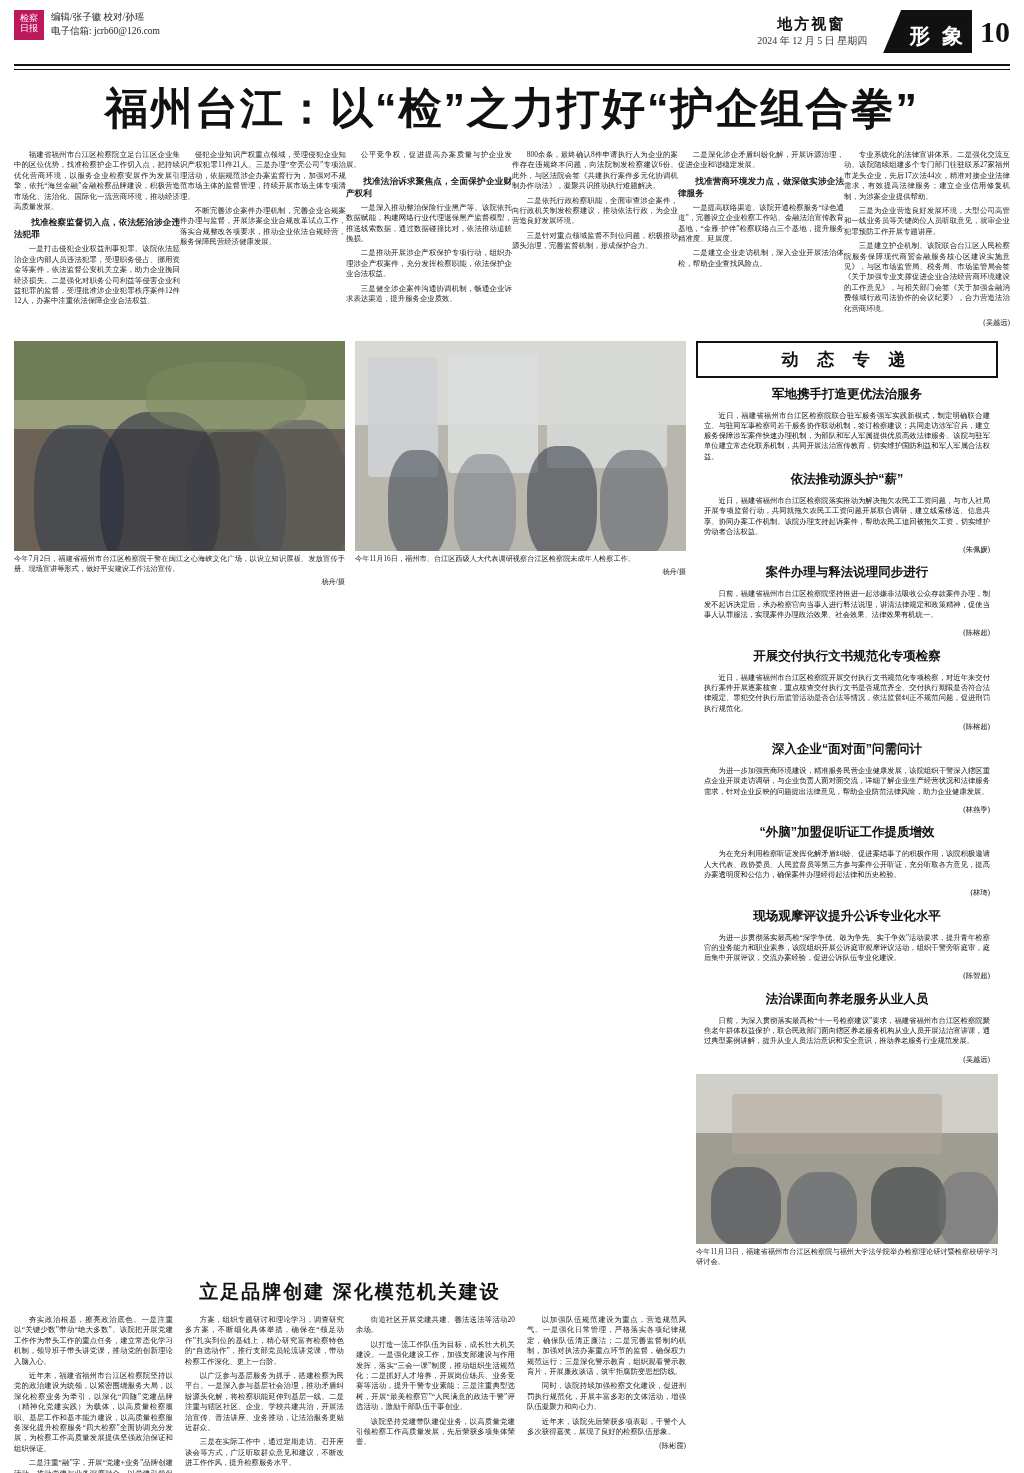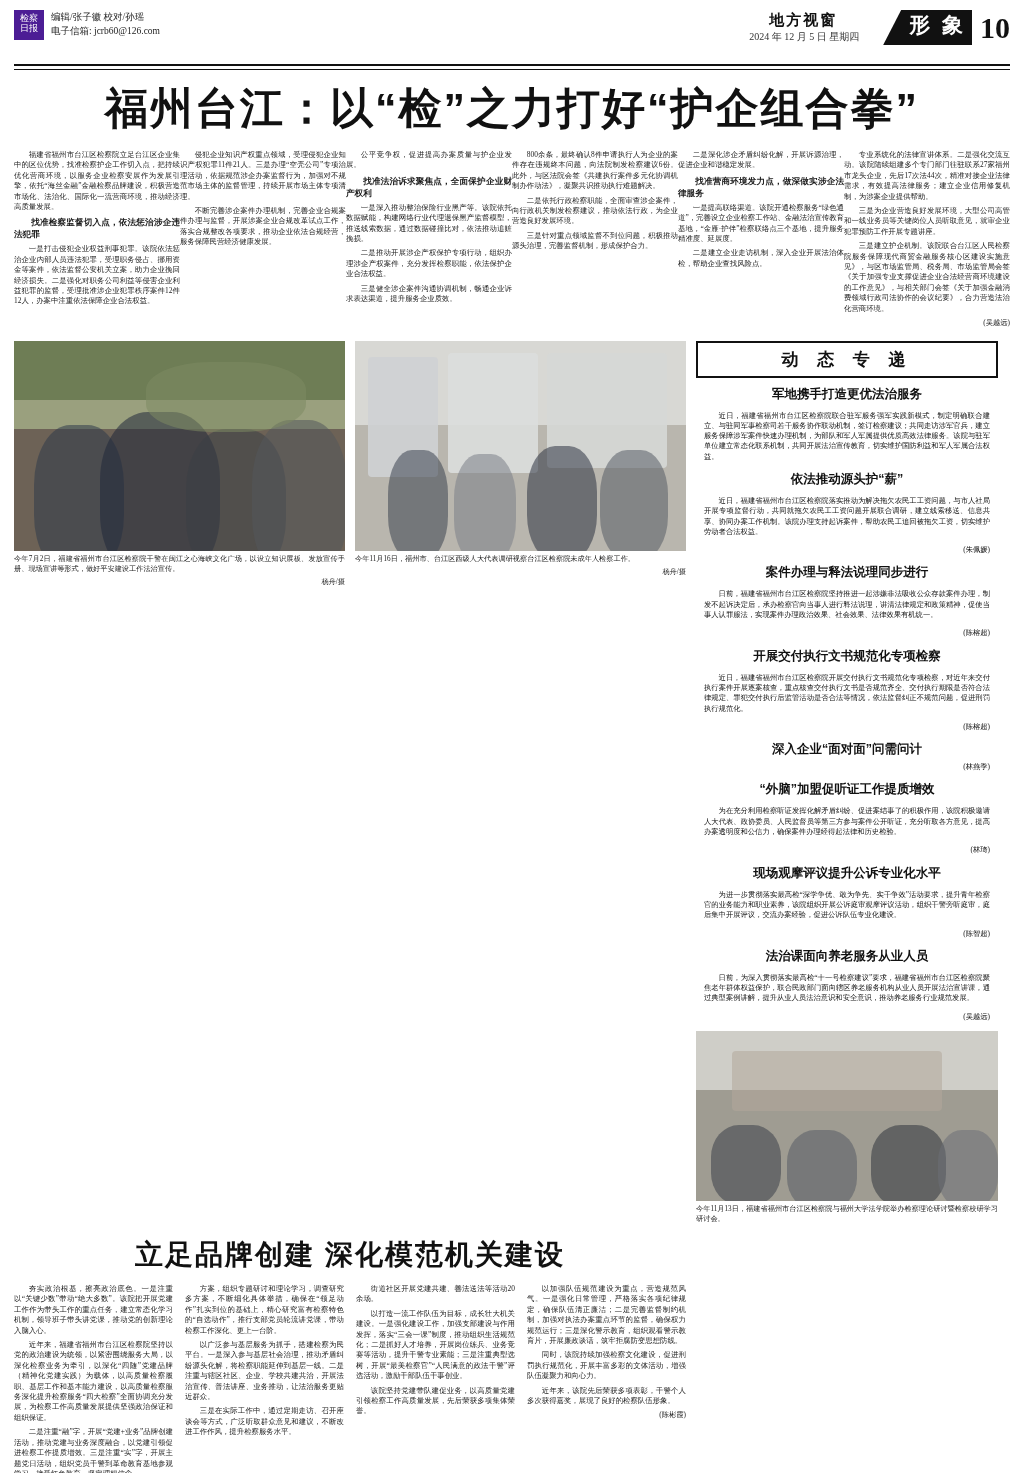--- a/index.html
+++ b/index.html
@@ -2,26 +2,26 @@
 <html><head>
 <meta charset="utf-8">
 <style>
   html,body{margin:0;padding:0;background:#fff;}
   body{width:1024px;height:1473px;font-family:"Liberation Serif","DejaVu Serif",serif;color:#111;}
   .page{position:relative;width:1024px;height:1473px;overflow:hidden;box-sizing:border-box;padding:0 14px;}
 
   
   .masthead{display:flex;align-items:flex-start;justify-content:space-between;padding-top:10px;height:52px;}
   .mast-left{display:flex;align-items:flex-start;gap:7px;}
-  .logo-box{width:30px;height:30px;background:#4c1d95;color:#fff;font-size:9px;line-height:10px;text-align:center;padding-top:3px;box-sizing:border-box;font-family:"Liberation Sans",sans-serif;}
+  .logo-box{width:30px;height:30px;background:#be185d;color:#fff;font-size:9px;line-height:10px;text-align:center;padding-top:3px;box-sizing:border-box;font-family:"Liberation Sans",sans-serif;}
   .mast-credits{font-size:9.5px;line-height:14px;color:#222;}
   .mast-credits div{white-space:nowrap;}
   .mast-section{font-size:15px;font-weight:bold;letter-spacing:2px;margin-right:10px;color:#111;}
   .mast-date{font-size:10px;color:#333;margin-right:8px;}
-  .mast-banner{position:relative;display:flex;align-items:flex-start;background:#111;color:#fff;height:34px;padding:1px 6px 0 26px;clip-path:polygon(18px 0,100% 0,100% 100%,0 100%);}
+  .mast-banner{position:relative;display:flex;align-items:center;background:#111;color:#fff;height:34px;padding:9px 6px 0 26px;clip-path:polygon(18px 0,100% 0,100% 100%,0 100%);}
   .mast-banner .bantxt{font-size:21px;font-weight:bold;letter-spacing:3px;font-family:"Liberation Sans",sans-serif;}
   .mast-num{font-size:30px;font-weight:bold;margin-left:8px;color:#fff;font-family:Liberation Serif, serif;line-height:1;}
   .mast-rule{border-top:2px solid #111;border-bottom:1px solid #111;height:3px;margin:2px 0 6px;}
   .mast-top-right{display:flex;flex-direction:column;align-items:flex-end;}
   .mast-top-line{display:flex;align-items:center;}
 
   
   .headline{text-align:center;font-size:43px;font-weight:bold;letter-spacing:2px;margin:10px 0 12px;font-family:"Liberation Sans",sans-serif;}
 
   
@@ -37,21 +37,21 @@
 
   
   .dyn-title{display:flex;align-items:center;justify-content:center;gap:6px;border:2px solid #111;padding:5px 4px;margin-bottom:8px;background:#fff;}
   .dyn-title span{font-size:17px;font-weight:bold;letter-spacing:7px;font-family:"Liberation Sans",sans-serif;}
   .brief{margin-bottom:9px;}
   .brief h3{font-size:12.5px;font-weight:bold;text-align:center;margin:0 0 4px;font-family:"Liberation Sans",sans-serif;}
   .brief p{font-size:7.3px;line-height:10.3px;text-indent:2em;margin:8px;text-align:justify;}
   .brief .sig{text-align:right;text-indent:0;margin-top:2px;}
 
   
-  .sec-title{text-align:center;font-size:28px;font-weight:bold;letter-spacing:2px;margin:12px 0 10px;font-family:"Liberation Sans",sans-serif;}
+  .sec-title{text-align:center;font-size:19px;font-weight:bold;letter-spacing:2px;margin:12px 0 10px;font-family:"Liberation Sans",sans-serif;}
 
   .sig{text-align:right;font-size:7.3px;}
 
   
   .p1{background:linear-gradient(#6e7d55 0 28%, #9aa07e 28% 42%, #6d6256 42% 100%);}
   .p2{background:linear-gradient(#d8d8d4 0 40%, #b9b6ae 40% 100%);}
   .p3{background:linear-gradient(#cfcec8 0 35%, #9f9c92 35% 100%);}
   .blob{position:absolute;border-radius:40%;opacity:.55;}
 </style>
 </head>
@@ -62,21 +62,21 @@
   <div class="masthead">
     <div class="mast-left">
       <div class="logo-box">检察<br>日报</div>
       <div class="mast-credits">
         <div>编辑/张子徽  校对/孙瑶</div>
         <div>电子信箱: jcrb60@126.com</div>
       </div>
     </div>
     <div class="mast-top-right">
       <div class="mast-top-line">
-        <div style="display:flex;flex-direction:column;align-items:center;margin-right:16px;">
+        <div style="display:flex;flex-direction:column;align-items:center;margin-right:8px;">
           <div class="mast-section">地方视窗</div>
           <div class="mast-date">2024 年 12 月 5 日 星期四</div>
         </div>
         <div class="mast-banner">
           <span class="bantxt">形 象</span>
         </div>
         <div class="mast-num" style="color:#111;">10</div>
       </div>
     </div>
   </div>
@@ -173,20 +173,21 @@
         <p>日前，福建省福州市台江区检察院坚持推进一起涉嫌非法吸收公众存款案件办理，制发不起诉决定后，承办检察官向当事人进行释法说理，讲清法律规定和政策精神，促使当事人认罪服法，实现案件办理政治效果、社会效果、法律效果有机统一。</p>
         <p class="sig">(陈榕超)</p>
       </div>
       <div class="brief">
         <h3>开展交付执行文书规范化专项检察</h3>
         <p>近日，福建省福州市台江区检察院开展交付执行文书规范化专项检察，对近年来交付执行案件开展逐案核查，重点核查交付执行文书是否规范齐全、交付执行期限是否符合法律规定、罪犯交付执行后监管活动是否合法等情况，依法监督纠正不规范问题，促进刑罚执行规范化。</p>
         <p class="sig">(陈榕超)</p>
       </div>
       <div class="brief">
         <h3>深入企业“面对面”问需问计</h3>
+        <p>为进一步加强营商环境建设，精准服务民营企业健康发展，该院组织干警深入辖区重点企业开展走访调研，与企业负责人面对面交流，详细了解企业生产经营状况和法律服务需求，针对企业反映的问题提出法律意见，帮助企业防范法律风险，助力企业健康发展。</p>
         <p class="sig">(林燕季)</p>
       </div>
       <div class="brief">
         <h3>“外脑”加盟促听证工作提质增效</h3>
         <p>为在充分利用检察听证发挥化解矛盾纠纷、促进案结事了的积极作用，该院积极邀请人大代表、政协委员、人民监督员等第三方参与案件公开听证，充分听取各方意见，提高办案透明度和公信力，确保案件办理经得起法律和历史检验。</p>
         <p class="sig">(林琦)</p>
       </div>
       <div class="brief">
         <h3>现场观摩评议提升公诉专业化水平</h3>
         <p>为进一步贯彻落实最高检“深学争优、敢为争先、实干争效”活动要求，提升青年检察官的业务能力和职业素养，该院组织开展公诉庭审观摩评议活动，组织干警旁听庭审，庭后集中开展评议，交流办案经验，促进公诉队伍专业化建设。</p>

